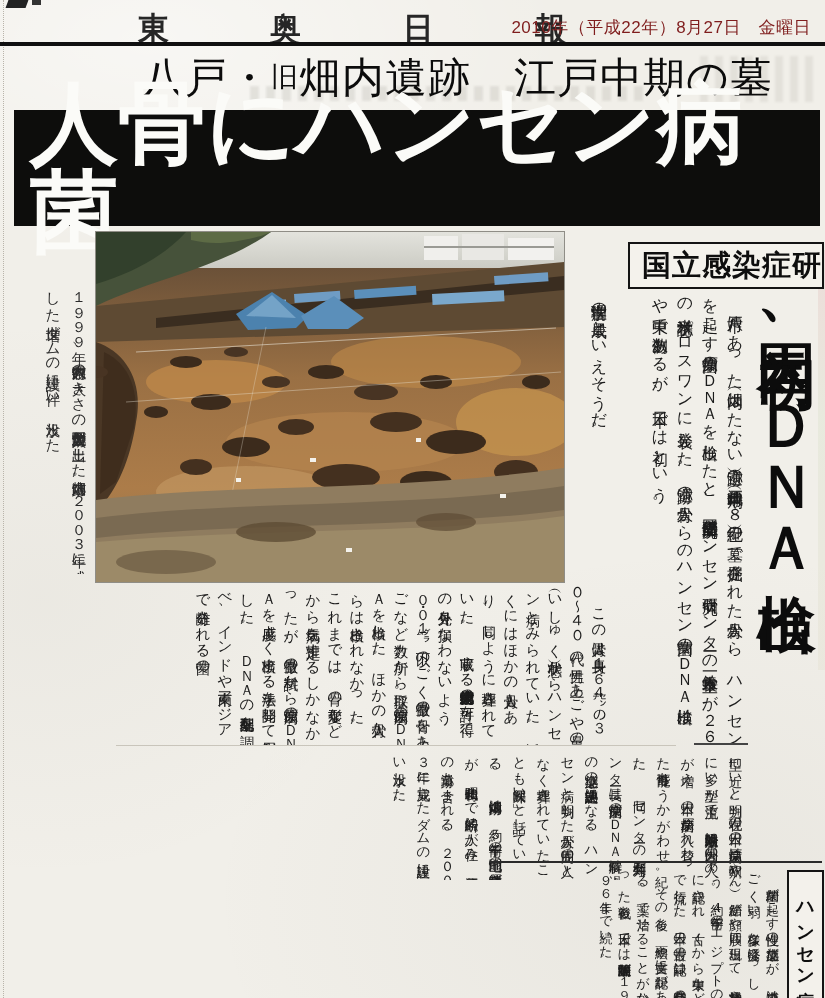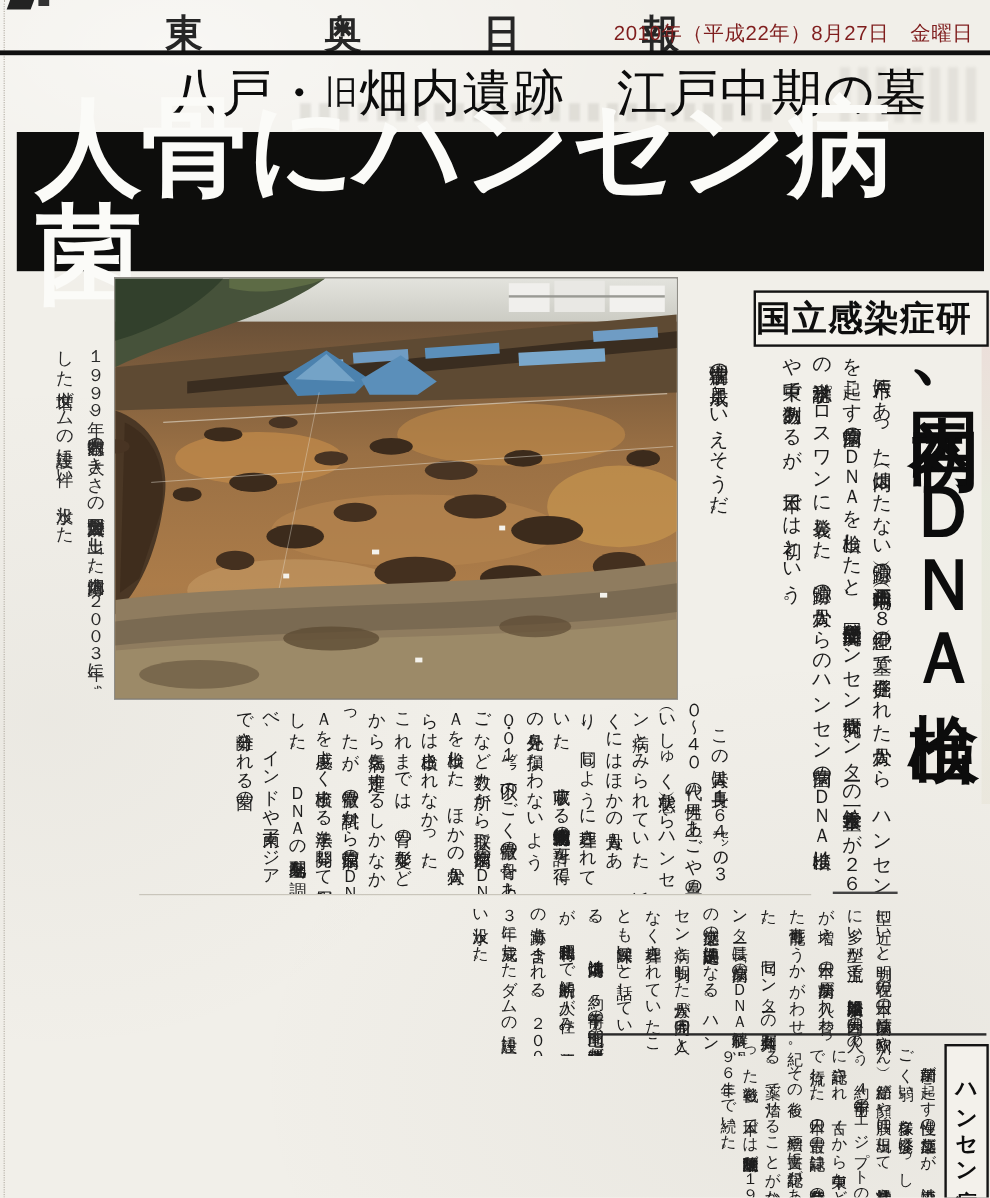--- a/index.html
+++ b/index.html
@@ -53,21 +53,21 @@
     border:1px solid #8f8d86;background:#777;box-shadow:0 0 0 2px #f7f6f2 inset;}
   .photo-frame svg{display:block;width:100%;height:100%;}
 
   .caption{position:absolute;left:10px;top:282px;height:292px;width:82px;
     font-size:14.5px;line-height:26px;color:#2a2a2a;}
 
   .lead-tail{position:absolute;left:586px;top:292px;height:240px;width:24px;
     font-size:16px;line-height:22px;color:#1d1d1d;}
 
   .side-box{position:absolute;left:628px;top:242px;width:192px;height:43px;
-    border:2.5px solid #141414;background:#f4f2ec;display:flex;align-items:center;justify-content:flex-start;}
+    border:2.5px solid #141414;background:#f4f2ec;display:flex;align-items:center;justify-content:flex-end;}
   .side-box span{font-family:"Liberation Sans","DejaVu Sans",sans-serif;font-weight:900;
     font-size:29px;letter-spacing:1px;color:#0e0e0e;white-space:nowrap;}
 
   .v-headline{position:absolute;left:750px;top:297px;height:552px;width:74px;
     writing-mode:vertical-rl;text-orientation:upright;
     font-weight:bold;font-size:59px;line-height:74px;letter-spacing:2px;color:#0c0c0c;}
 
   .lead{position:absolute;left:620px;top:287px;height:458px;width:128px;
     font-size:16px;line-height:25px;letter-spacing:.5px;color:#1c1c1c;}
 

